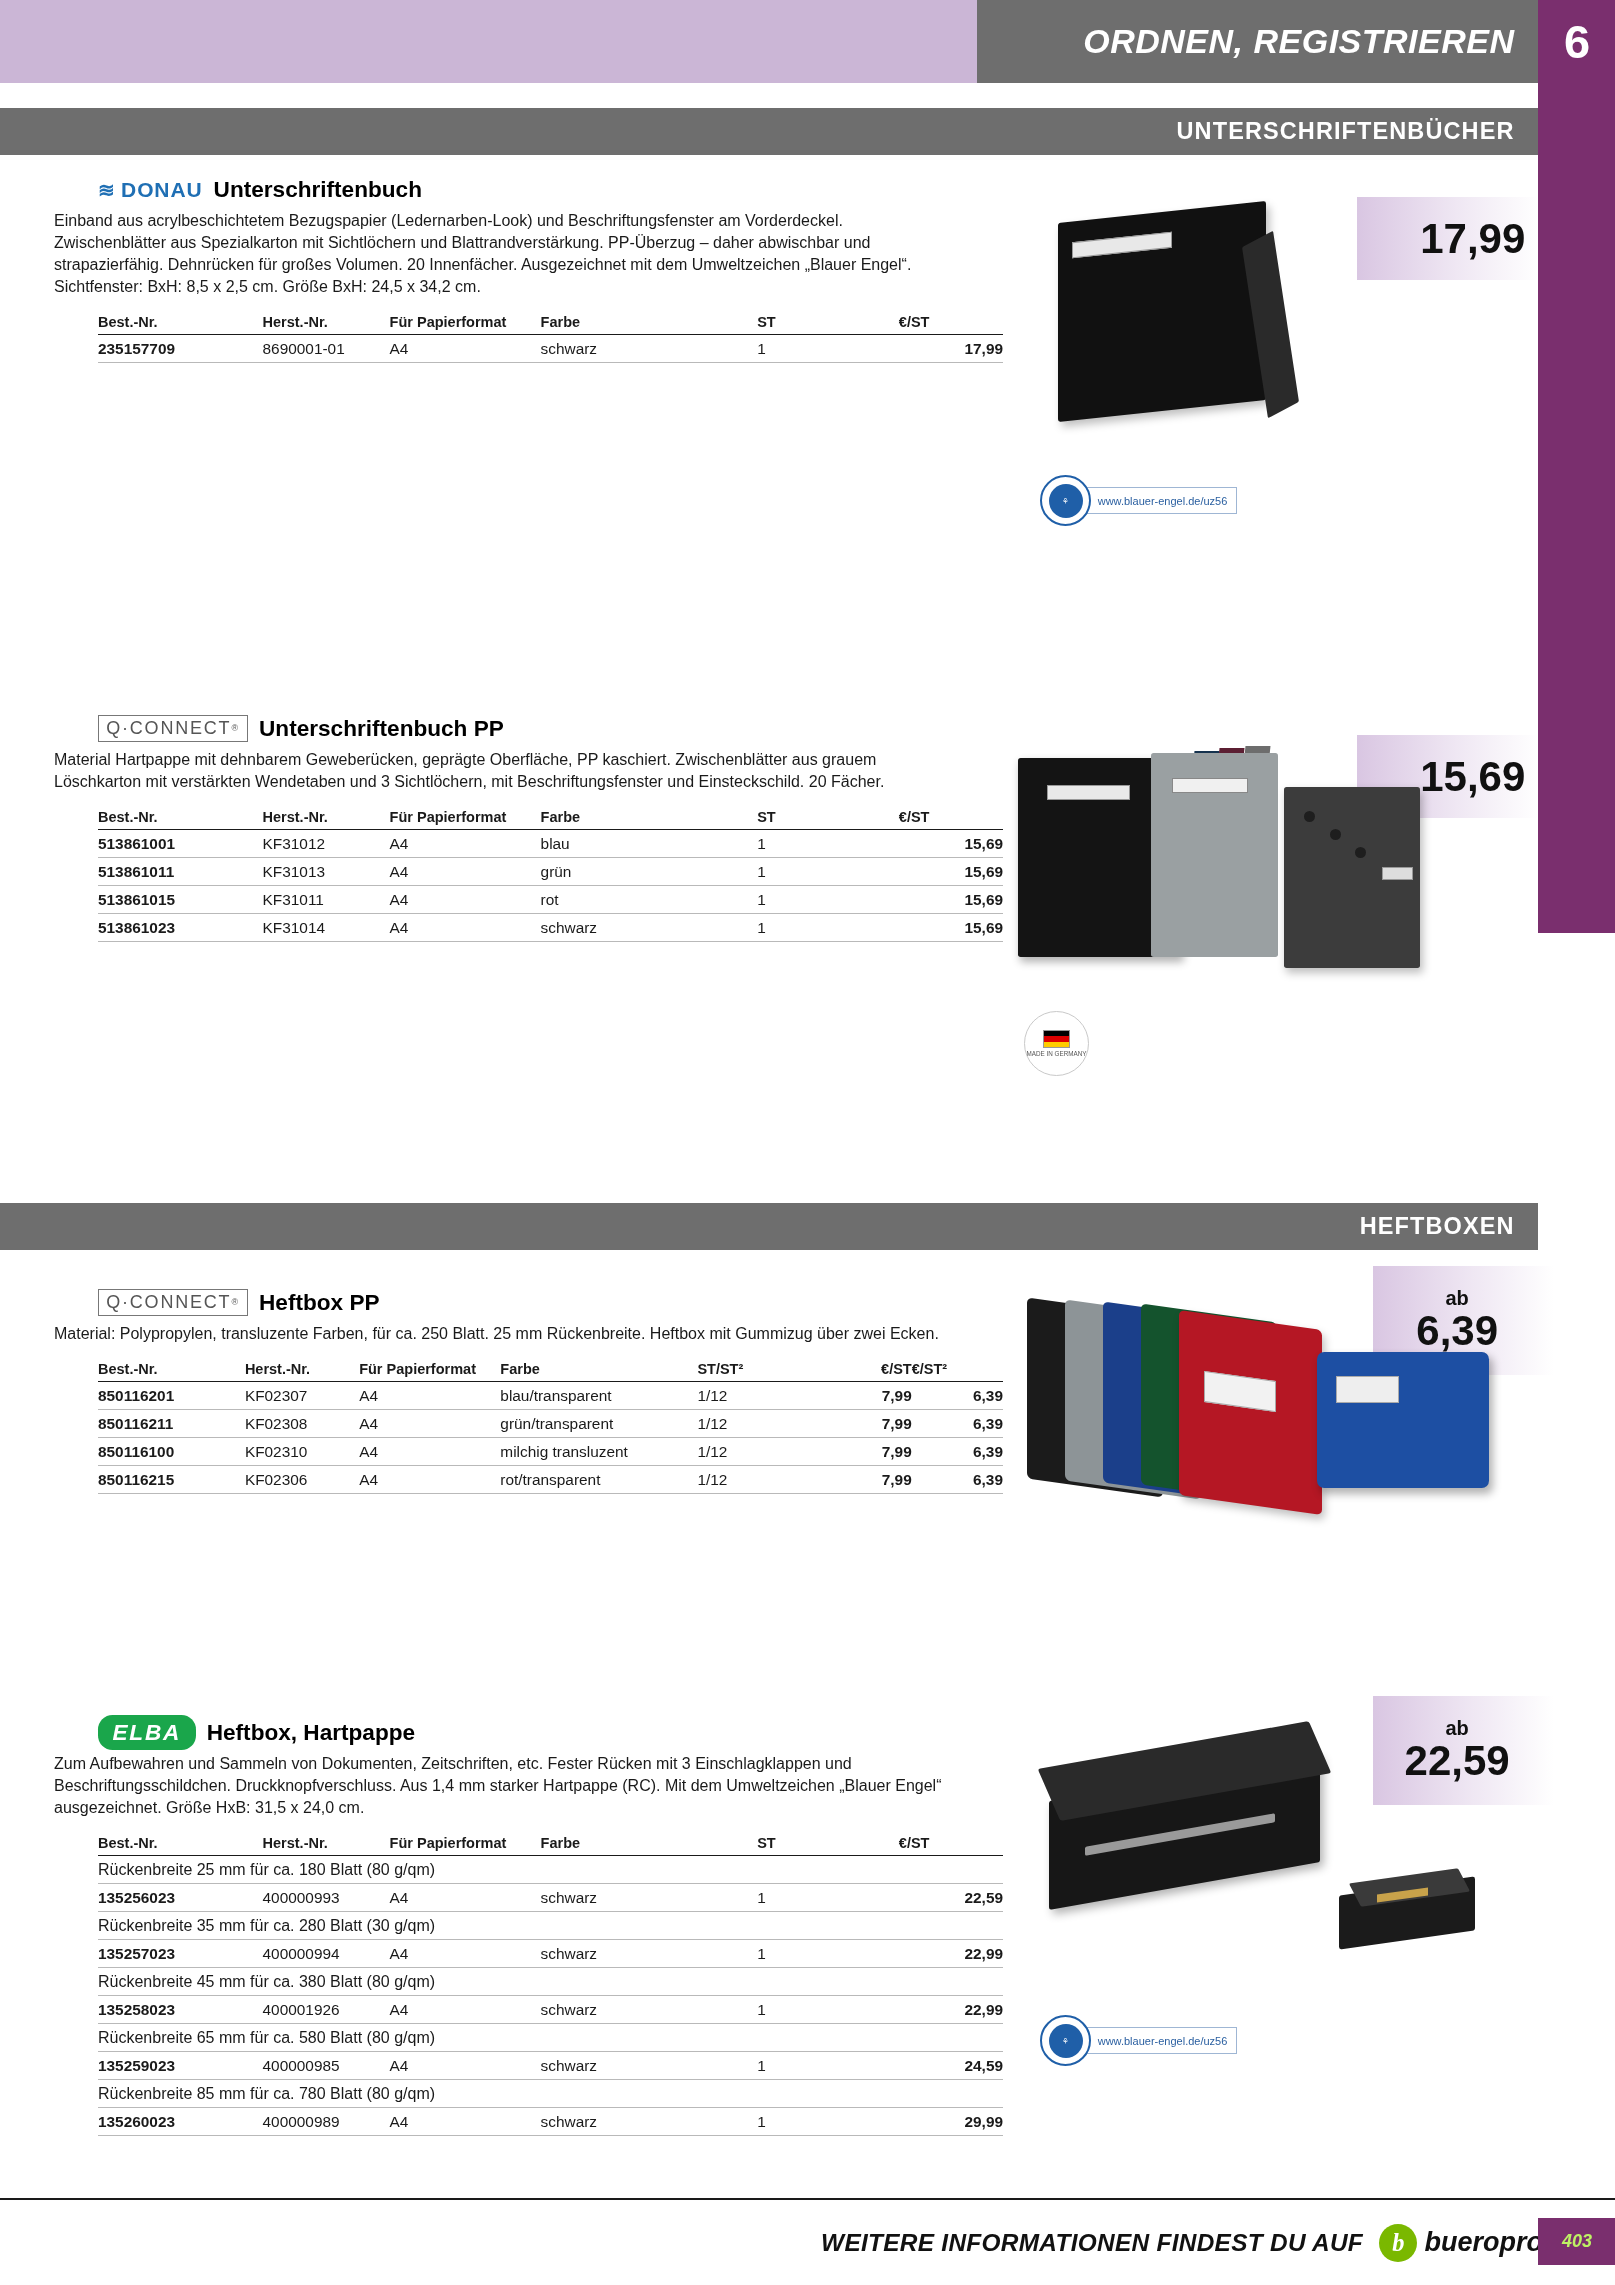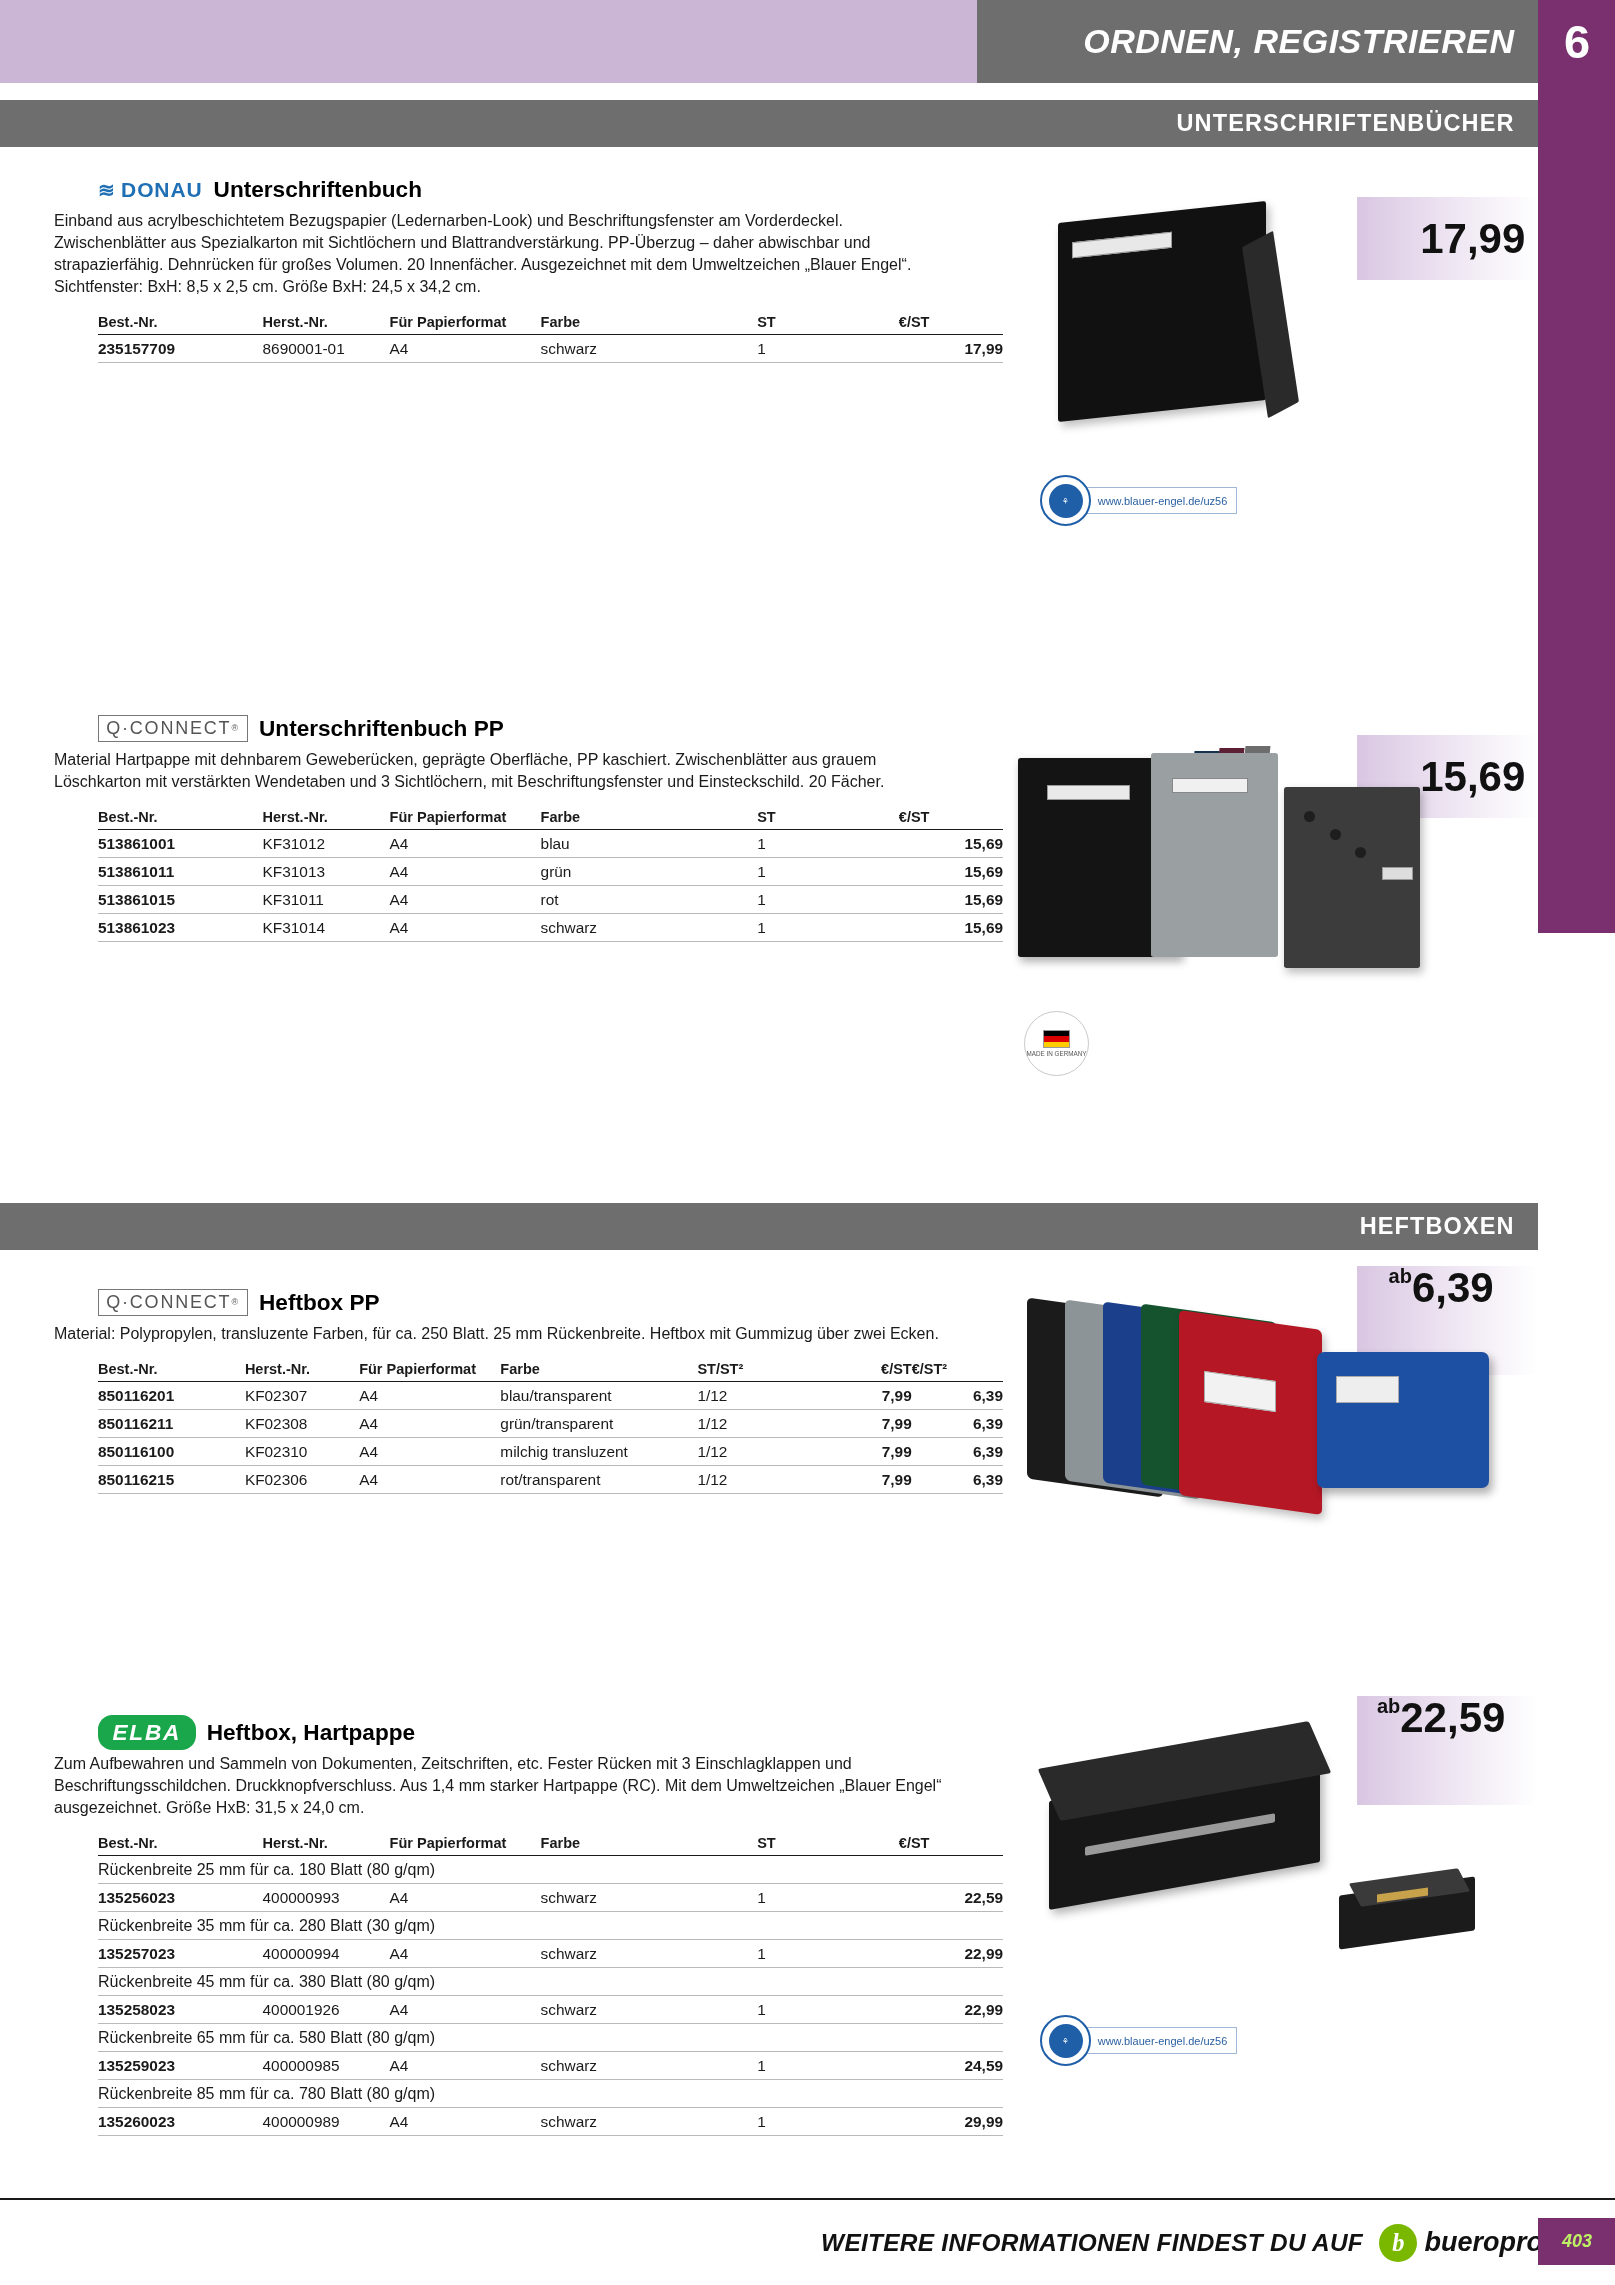--- a/index.html
+++ b/index.html
@@ -40,21 +40,21 @@
 
   .section-bar {
     position:absolute; left:0; width:1538px; height:47px;
     background:#6e6e6e;
     display:flex; align-items:center; justify-content:flex-end;
     padding-right:23.5px;
   }
   .section-bar span {
     color:#ffffff; font-size:23.5px; font-weight:bold; letter-spacing:1.1px;
   }
-  #section-bar-1 { top:100px;padding-left:9px; }
+  #section-bar-1 { top:108px;padding-left:9px; }
 
   .right-purple-strip {
     position:absolute; top:83px; left:1538px; width:78px; height:850px;
     background:#7a2f6e;
   }
 
   
   .product {
     position:absolute; left:0; width:1538px;
   }
@@ -129,22 +129,22 @@
     display:flex; align-items:center; justify-content:flex-end;
     padding-right:12.7px;
   }
   .price-badge .amount {
     font-size:42px; font-weight:bold; color:#111;
   }
   .price-badge-ab {
     position:absolute;
     width:181px; height:109px;
     background:linear-gradient(to right,#d9c6e2 0%, #efe7f3 55%, #ffffff 100%);
-    display:flex; flex-direction:row; align-items:flex-start;
-    justify-content:center; padding-right:12.7px;
+    display:flex; flex-direction:column; align-items:center;
+    justify-content:center; padding-right:12.7px;margin-left:16px;
   }
   .price-badge-ab .ab { font-size:20px; font-weight:bold; color:#111; line-height:1; margin-bottom:1.8px;}
   .price-badge-ab .amount { font-size:42px; font-weight:bold; color:#111; line-height:1.05;}
 
   
   .imgbox { position:absolute; }
 
   
   .blauer-engel {
     position:absolute;

